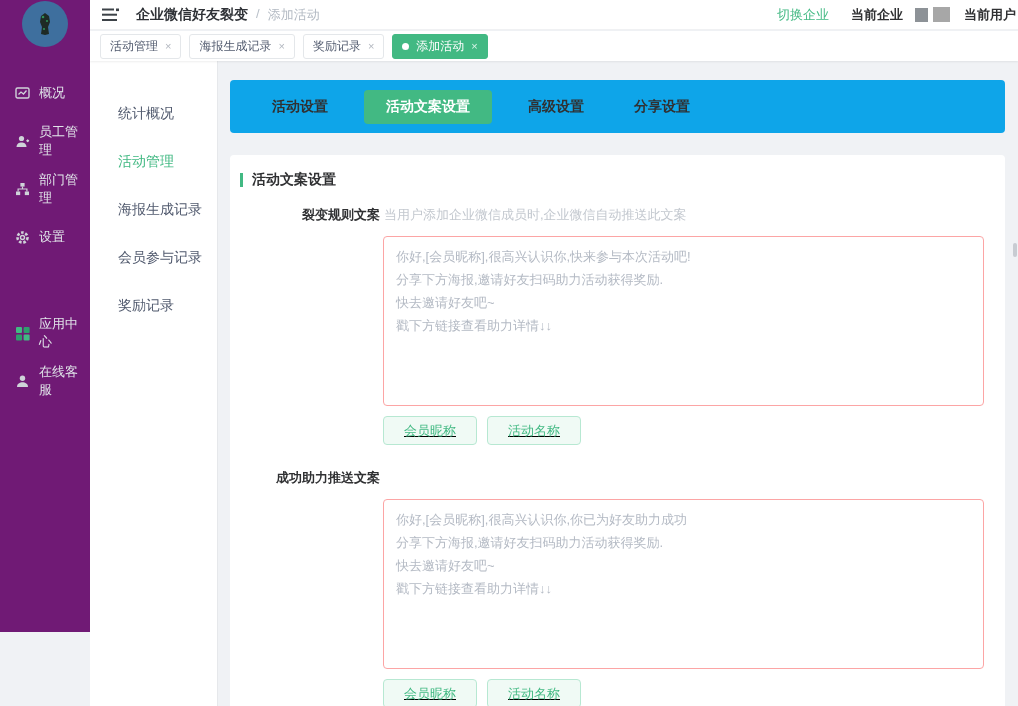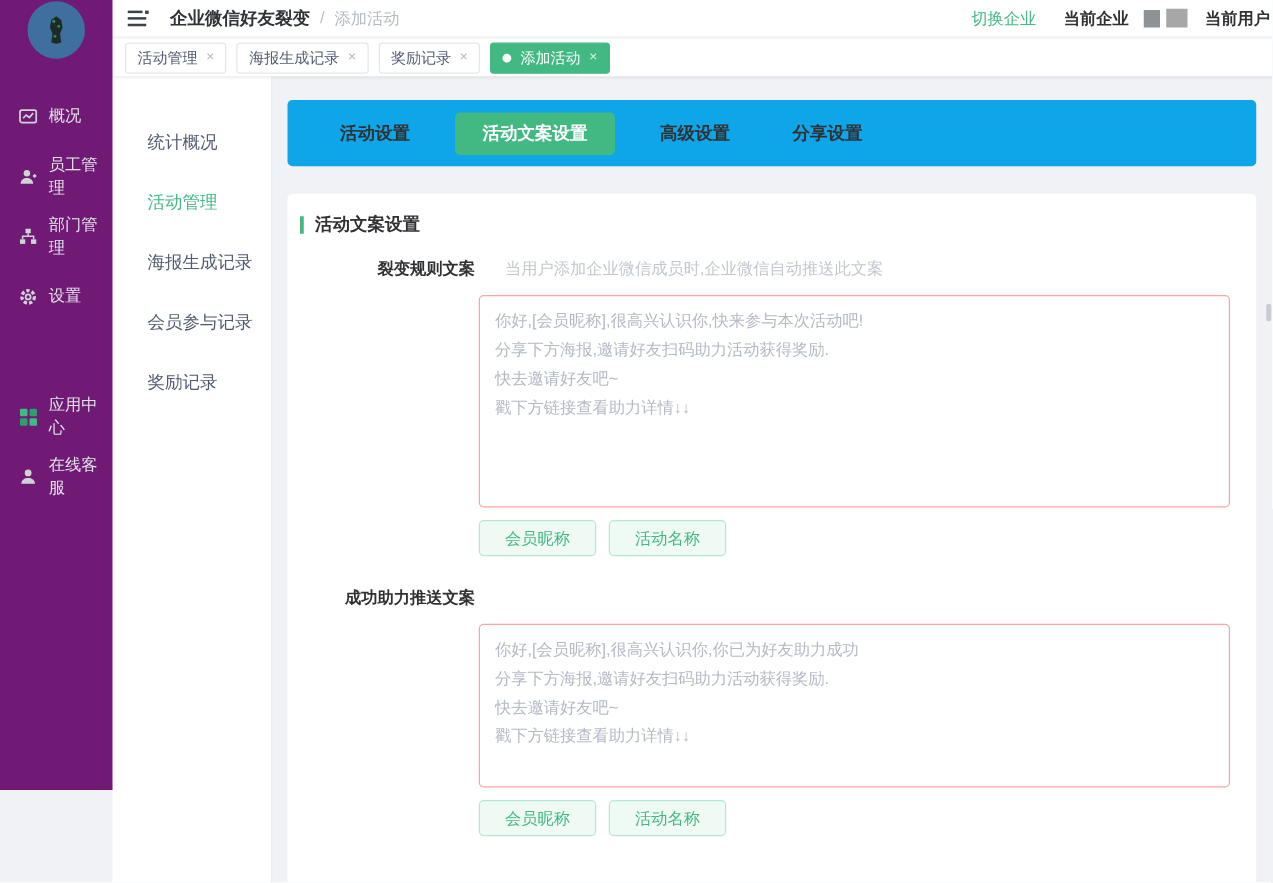--- a/index.html
+++ b/index.html
@@ -47,26 +47,26 @@
   .tab-item { font-size:14px; font-weight:bold; color:#303133; margin-right:22px; padding:8px 14px; cursor:pointer; }
   .tab-item.active { background:#42b983; color:#fff; border-radius:4px; padding:8px 22px; }
 
   .form-card { position:absolute; left:230px; top:155px; width:775px; height:551px; background:#fff; border-radius:4px 4px 0 0; padding-top:16px; z-index:1; }
   .section-head { display:flex; align-items:center; margin-left:10px; }
   .section-bar { width:3px; height:14px; background:#42b983; }
   .section-title { margin-left:9px; font-size:14px; font-weight:bold; color:#303133; }
 
   .field-row { display:flex; align-items:center; margin-top:17px; }
   .field-label { width:150px; text-align:right; font-weight:bold; font-size:13px; color:#303133; flex:0 0 150px; }
-  .field-hint { margin-left:24px; font-size:13px; color:#c3c8cf; }
+  .field-hint { margin-left:4px; font-size:13px; color:#c3c8cf; }
 
   .copy-textarea { display:block; margin:12px 0 0 153px; width:601px; height:170px; padding:8px 12px; font-family:"Liberation Sans","DejaVu Sans",sans-serif; font-size:13px; line-height:23px; color:#b4bac4; border:1px solid #fca5a5; border-radius:4px; resize:none; outline:none; background:#fff; }
-  .copy-textarea.second { height:131px; }
-
-  .btn-row { margin:10px 0 0 153px; display:flex; gap:10px; }
+  .copy-textarea.second { height:170px; }
+
+  .btn-row { margin:10px 0 0 153px; display:flex; gap:10px;text-decoration:underline; }
   .tag-btn { height:29px; padding:0 20px; background:#f0faf5; border:1px solid #b7e8d2; color:#42b983; border-radius:4px; font-size:13px; display:flex; align-items:center; cursor:pointer; }
   .field-row.second { margin-top:24px; }
 
   .scroll-thumb { position:absolute; right:1px; top:243px; width:4px; height:14px; border-radius:2px; background:#c8ccd2; z-index:6; }
 </style>
 </head>
 <body>
 
 <div class="app">
 

